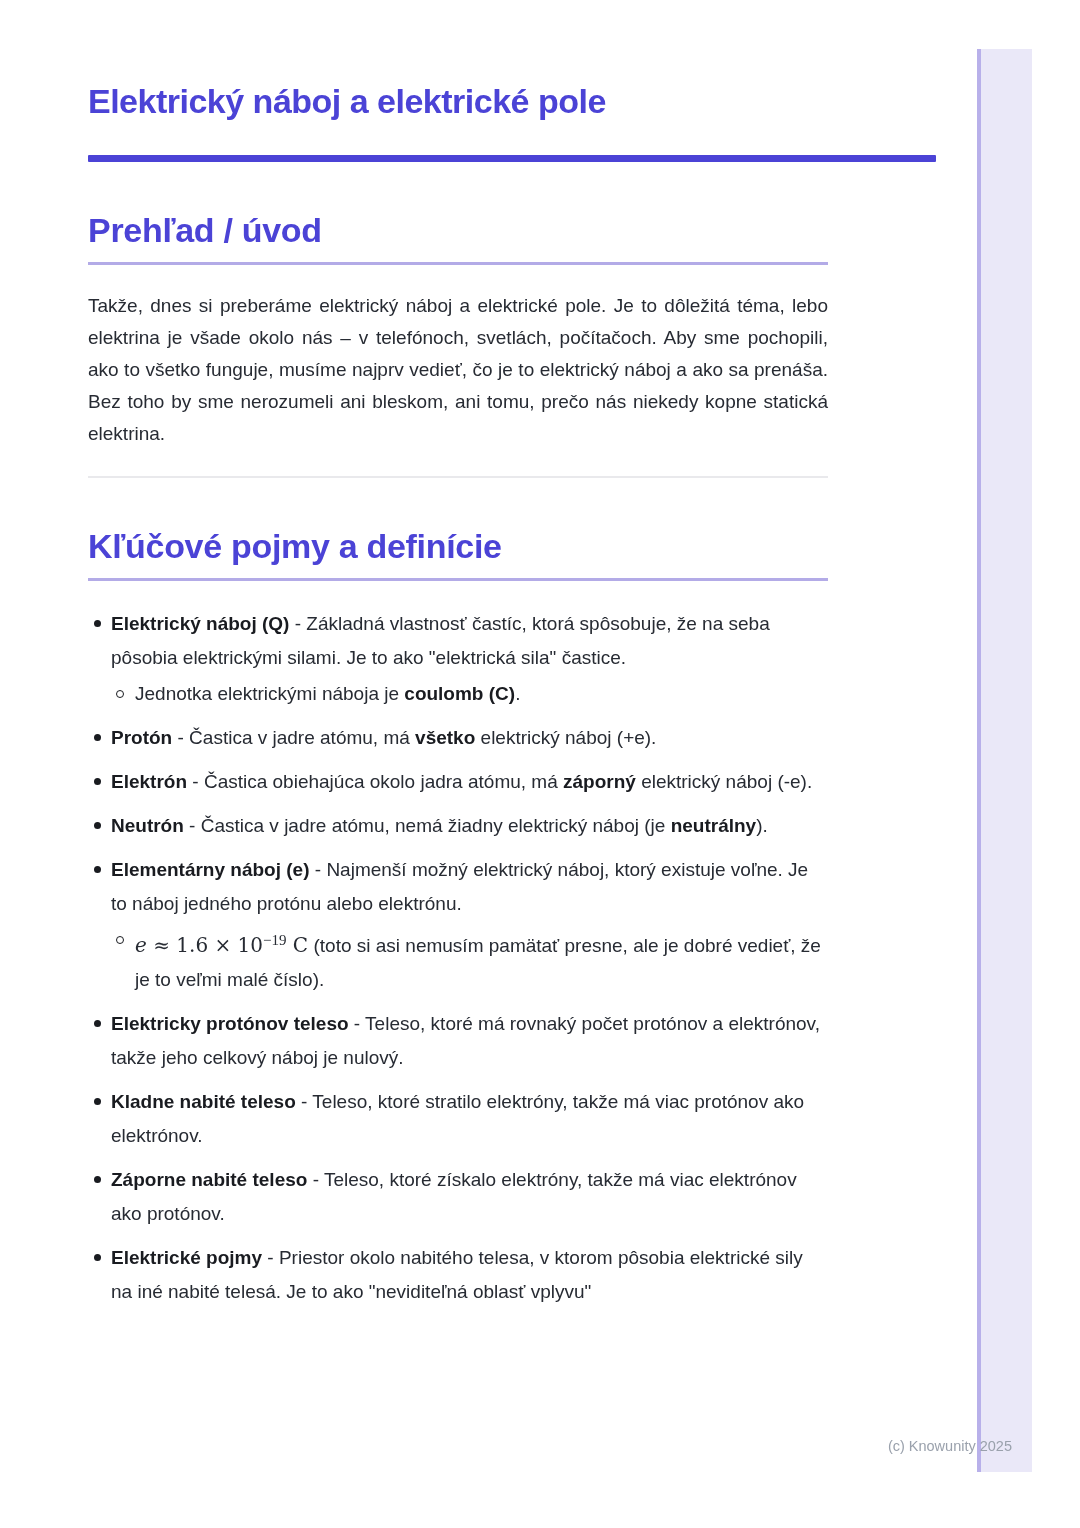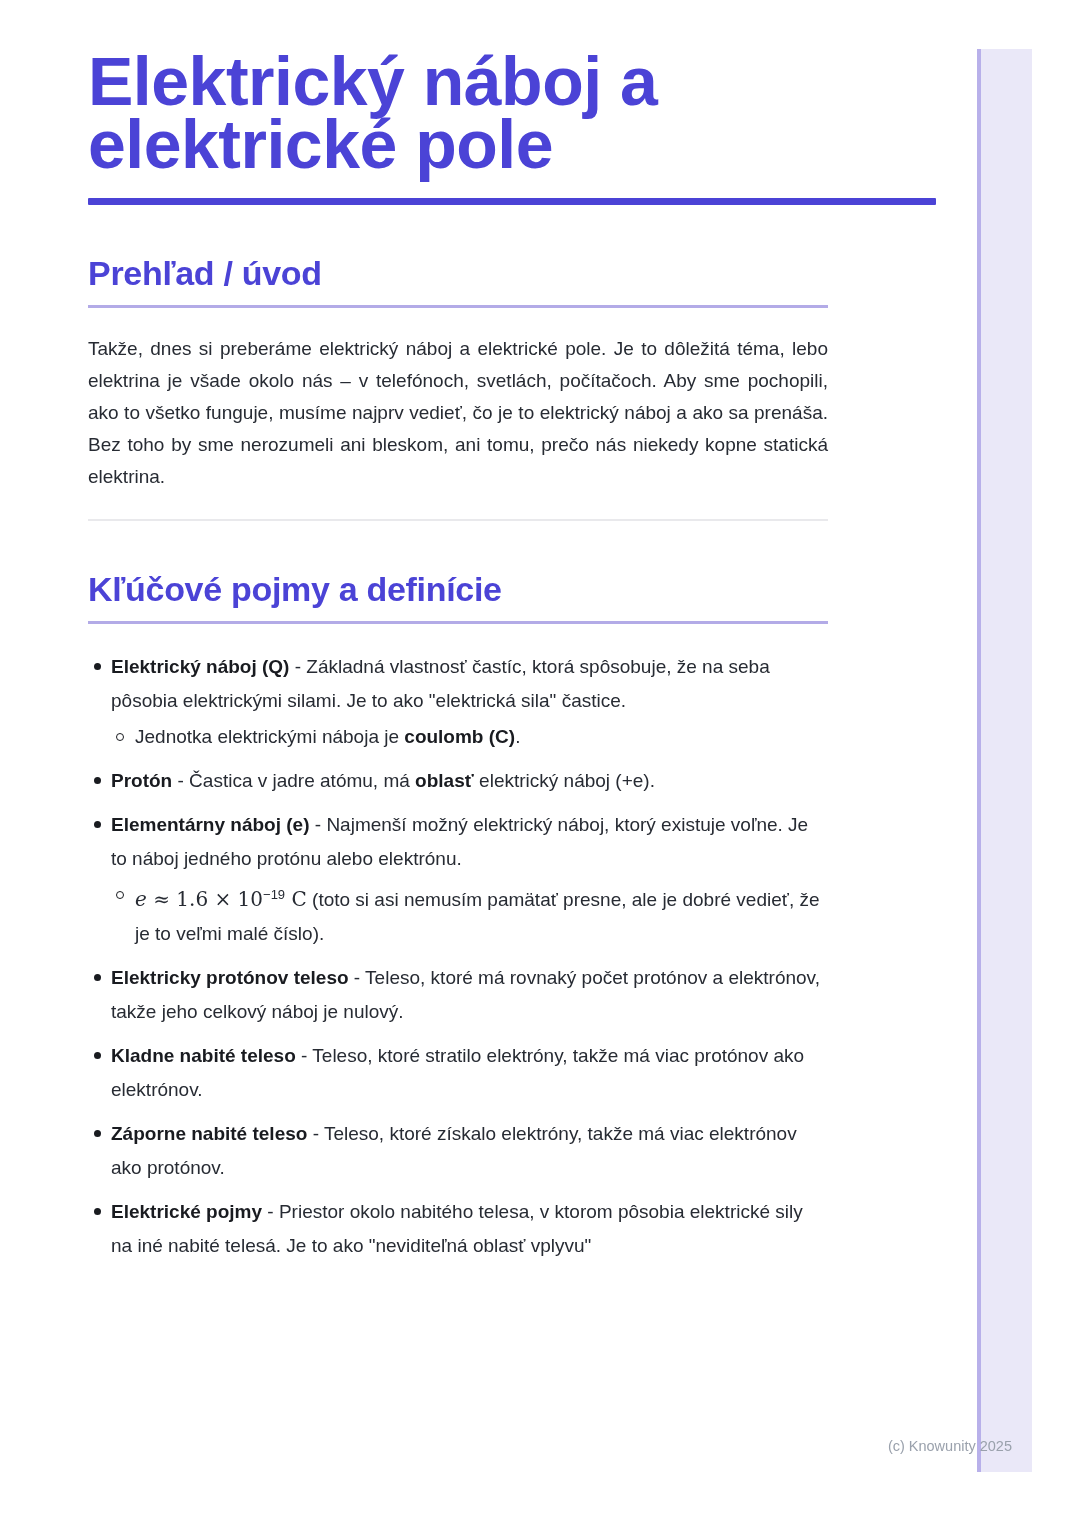--- a/index.html
+++ b/index.html
@@ -22,22 +22,22 @@
   }
   .side-strip{
     position:absolute;left:977px;top:49px;width:55px;height:1423px;
     background:var(--strip-fill);
     border-left:4px solid var(--strip-border);
   }
   .content{
     position:absolute;left:88px;top:0;width:740px;
   }
   h1{
-    margin:50px 0 0;width:860px;
-    font-size:68px;line-height:63px;font-weight:700;
+    margin:70px 0 0;width:860px;
+    font-size:34px;line-height:63px;font-weight:700;
     letter-spacing:-0.5px;color:var(--accent);
   }
   .title-rule{
     margin-top:22px;width:848px;height:7px;background:var(--accent);
     border-radius:1px;
   }
   h2{
     margin:48px 0 0;
     font-size:34px;line-height:40px;font-weight:700;
     letter-spacing:-0.3px;color:var(--accent);
@@ -66,21 +66,21 @@
     position:relative;padding-left:24px;
     font-size:19px;line-height:34px;color:var(--text);
   }
   .sub-item::before{
     content:"";position:absolute;left:5px;top:13px;width:6px;height:6px;
     border-radius:50%;background:transparent;border:1.6px solid var(--text-strong);
   }
   .seg-bold{font-weight:700;color:var(--text-strong);}
   .seg-math{font-family:"DejaVu Serif","Liberation Serif",serif;font-size:20px;}
   .seg-mathit{font-family:"DejaVu Serif","Liberation Serif",serif;font-size:20px;font-style:italic;}
-  .seg-sup{font-family:Liberation Sans, sans-serif;font-size:13px;vertical-align:7px;}
+  .seg-sup{font-family:Liberation Serif, serif;font-size:15px;vertical-align:7px;}
   .footer-credit{
     position:absolute;top:1436px;right:68px;
     font-size:14.5px;line-height:20px;color:var(--muted);
   }
 </style>
 </head>
 <body>
 
 <div class="side-strip"></div>
 
@@ -96,21 +96,23 @@
 
   <hr class="soft-divider">
 
   <section>
     <h2>Kľúčové pojmy a definície</h2>
     <div class="h2-rule"></div>
     <div class="key-list">
         <div class="key-item"><span class="seg-bold">Elektrický náboj (Q)</span><span class="seg-normal"> - Základná vlastnosť častíc, ktorá spôsobuje, že na seba pôsobia elektrickými silami. Je to ako "elektrická sila" častice.</span><div class="sub-list">
             <div class="sub-item"><span class="seg-normal">Jednotka elektrickými náboja je </span><span class="seg-bold">coulomb (C)</span><span class="seg-normal">.</span></div>
           </div></div>
-        <div class="key-item"><span class="seg-bold">Protón</span><span class="seg-normal"> - Častica v jadre atómu, má </span><span class="seg-bold">oblasť</span><span class="seg-normal"> elektrický náboj (+e).</span></div>
+        <div class="key-item"><span class="seg-bold">Protón</span><span class="seg-normal"> - Častica v jadre atómu, má </span><span class="seg-bold">všetko</span><span class="seg-normal"> elektrický náboj (+e).</span></div>
+        <div class="key-item"><span class="seg-bold">Elektrón</span><span class="seg-normal"> - Častica obiehajúca okolo jadra atómu, má </span><span class="seg-bold">záporný</span><span class="seg-normal"> elektrický náboj (-e).</span></div>
+        <div class="key-item"><span class="seg-bold">Neutrón</span><span class="seg-normal"> - Častica v jadre atómu, nemá žiadny elektrický náboj (je </span><span class="seg-bold">neutrálny</span><span class="seg-normal">).</span></div>
         <div class="key-item"><span class="seg-bold">Elementárny náboj (e)</span><span class="seg-normal"> - Najmenší možný elektrický náboj, ktorý existuje voľne. Je to náboj jedného protónu alebo elektrónu.</span><div class="sub-list">
             <div class="sub-item"><span class="seg-mathit">e</span><span class="seg-math"> ≈ 1.6 × 10</span><span class="seg-sup">−19</span><span class="seg-math"> C</span><span class="seg-normal"> (toto si asi nemusím pamätať presne, ale je dobré vedieť, že je to veľmi malé číslo).</span></div>
           </div></div>
         <div class="key-item"><span class="seg-bold">Elektricky protónov teleso</span><span class="seg-normal"> - Teleso, ktoré má rovnaký počet protónov a elektrónov, takže jeho celkový náboj je nulový.</span></div>
         <div class="key-item"><span class="seg-bold">Kladne nabité teleso</span><span class="seg-normal"> - Teleso, ktoré stratilo elektróny, takže má viac protónov ako elektrónov.</span></div>
         <div class="key-item"><span class="seg-bold">Záporne nabité teleso</span><span class="seg-normal"> - Teleso, ktoré získalo elektróny, takže má viac elektrónov ako protónov.</span></div>
         <div class="key-item"><span class="seg-bold">Elektrické pojmy</span><span class="seg-normal"> - Priestor okolo nabitého telesa, v ktorom pôsobia elektrické sily na iné nabité telesá. Je to ako "neviditeľná oblasť vplyvu"</span></div>
       </div>
   </section>
 </main>

